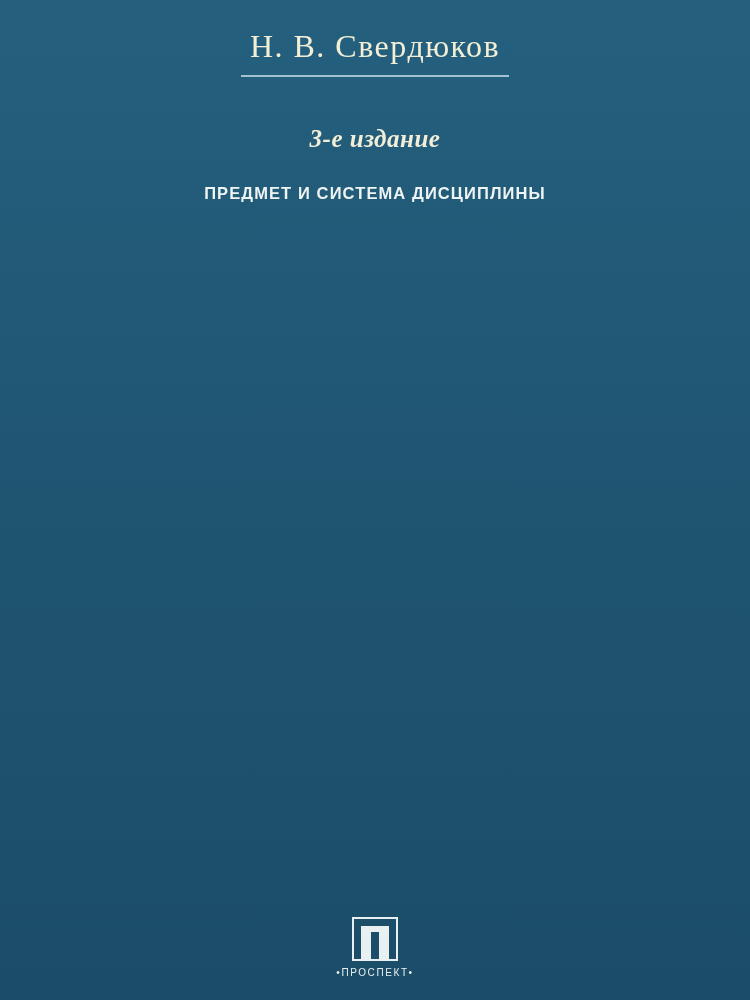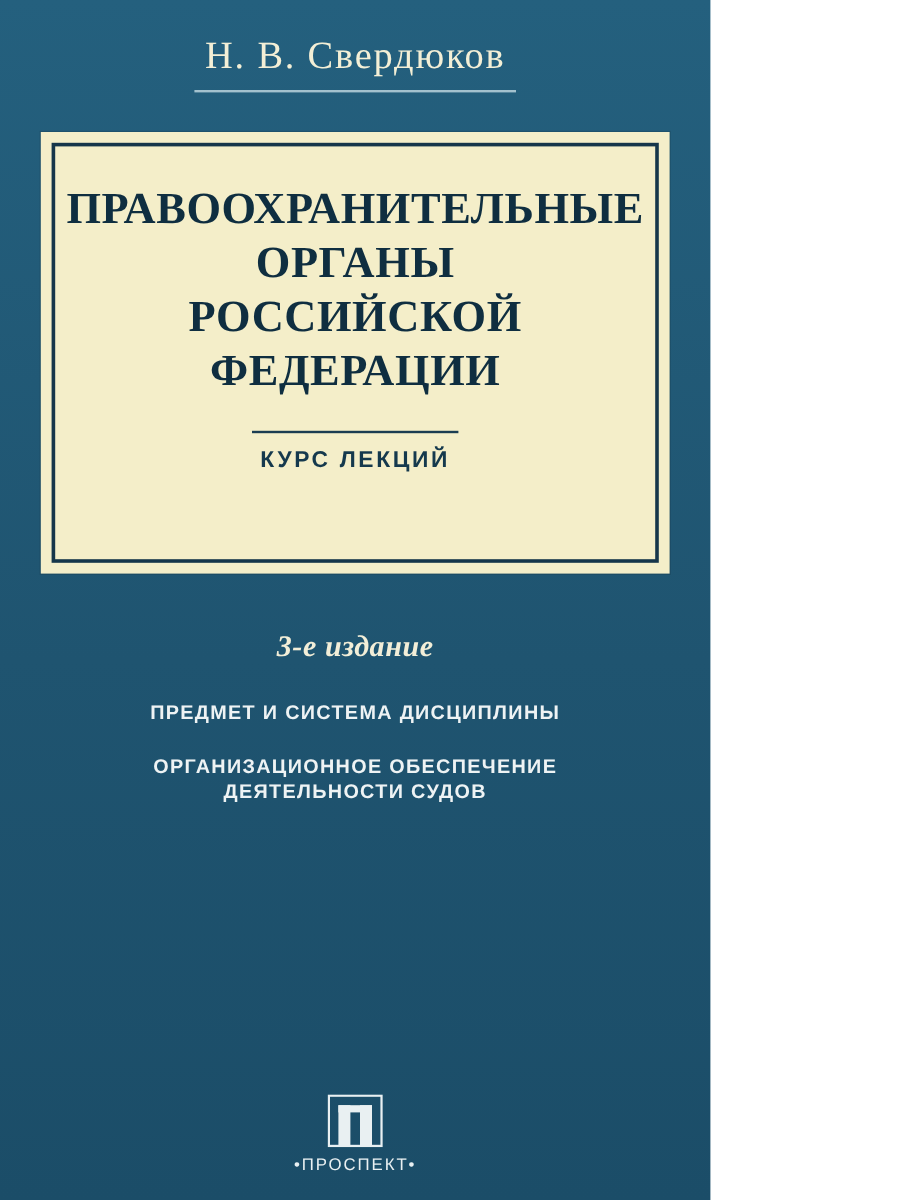--- a/index.html
+++ b/index.html
@@ -5,21 +5,21 @@
   html, body {
     margin: 0;
     padding: 0;
     background: #ffffff;
   }
   body {
     font-family: "Liberation Sans", sans-serif;
   }
   .cover {
     position: relative;
-    width: 592px;
+    width: 750px;
     height: 1000px;
     background: #225a77;
     background: linear-gradient(180deg, #24607e 0%, #1f5470 55%, #1b4d68 100%);
     overflow: hidden;
     box-sizing: border-box;
     display: flex;
     flex-direction: column;
     align-items: center;
   }
   
@@ -136,54 +136,41 @@
   }
   .logo-mark {
     width: 46px;
     height: 44px;
     position: relative;
   }
   .logo-mark svg { display: block; }
   .publisher-name {
     margin-top: 6px;
     font-family: "Liberation Sans", sans-serif;
-    font-size: 14px;
+    font-size: 10px;
     letter-spacing: 1.6px;
     color: #e9f0f2;
     text-align: center;
   }
 </style>
 </head>
 <body>
 
 <div class="cover">
 
   <div class="author-block">
     <div class="author">Н. В. Свердюков</div>
     <div class="author-rule"></div>
   </div>
 
-  <div class="plate">
-    <div class="plate-inner">
-      <div class="plate-title">
-        <span class="l1">ПРАВООХРАНИТЕЛЬНЫЕ</span>
-        <span class="l2">ОРГАНЫ</span>
-        <span class="l3">РОССИЙСКОЙ</span>
-        <span class="l4">ФЕДЕРАЦИИ</span>
-      </div>
-      <div class="plate-rule"></div>
-      <div class="plate-sub">КУРС ЛЕКЦИЙ</div>
-    </div>
-  </div>
 
   <div class="edition">3-е издание</div>
 
   <div class="topics">
     <div class="topic">ПРЕДМЕТ И СИСТЕМА ДИСЦИПЛИНЫ</div>
-    <div class="topic">ОРГАНИЗАЦИОННОЕ ОБЕСПЕЧЕНИЕ ДЕЯТЕЛЬНОСТИ СУДОВ</div>
   </div>
 
   <div class="publisher">
     <div class="logo-mark">
       <svg width="46" height="44" viewBox="0 0 46 44" xmlns="http://www.w3.org/2000/svg">
         <rect x="1" y="1" width="44" height="42" fill="none" stroke="#e9f0f2" stroke-width="2"></rect>
         <rect x="9" y="9" width="10" height="34" fill="#e9f0f2"></rect>
         <rect x="27" y="9" width="10" height="34" fill="#e9f0f2"></rect>
         <rect x="9" y="9" width="28" height="6" fill="#e9f0f2"></rect>
       </svg>

